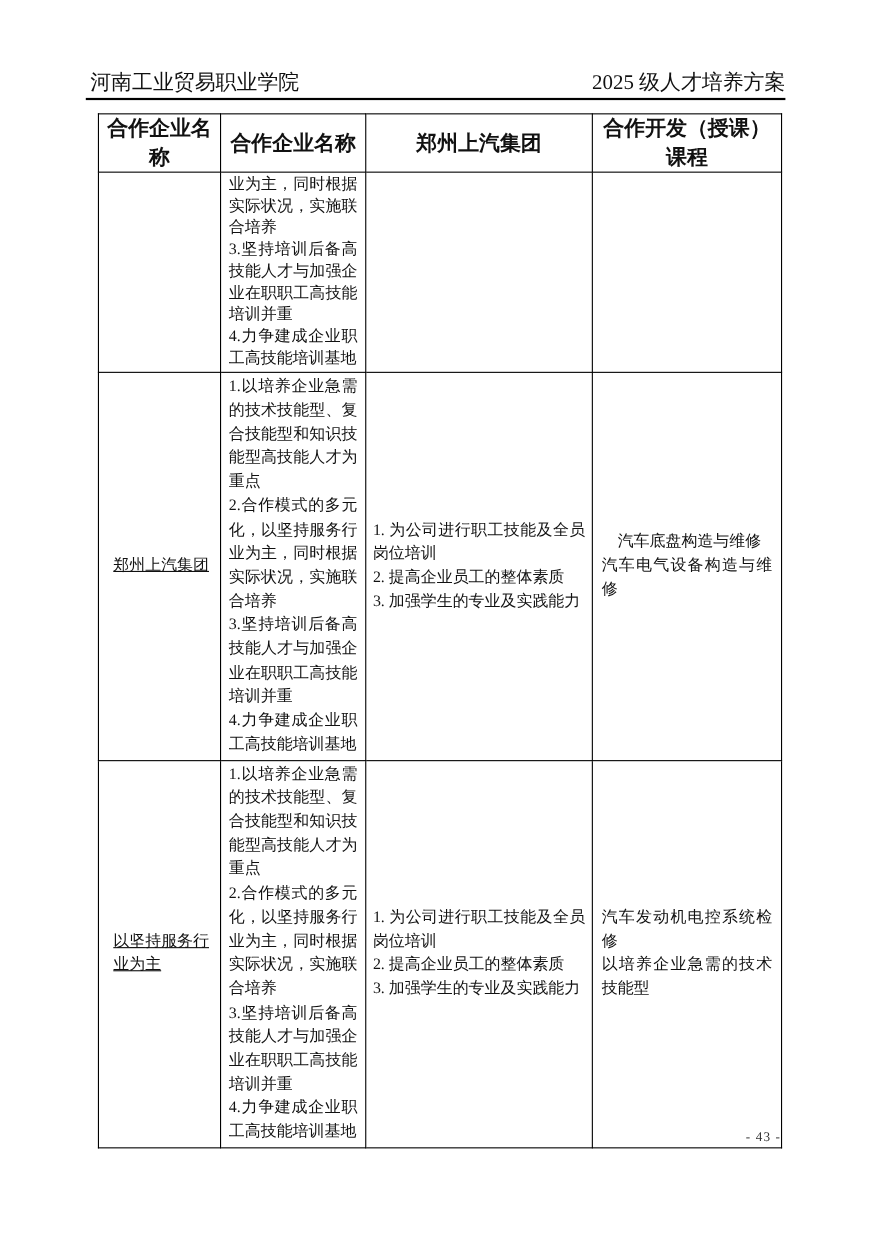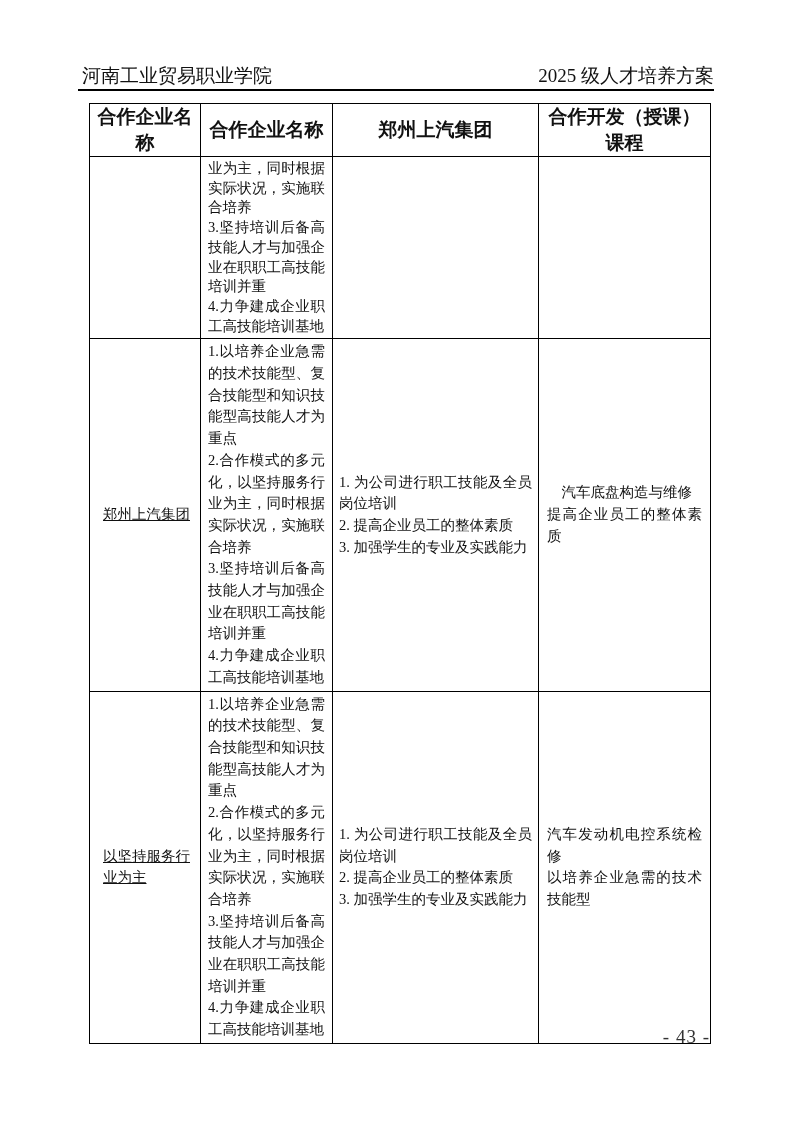--- a/index.html
+++ b/index.html
@@ -71,21 +71,21 @@
   td.cell-courses {
     text-align: justify;
     white-space: pre-line;
     padding-left: 8px; padding-right: 8px;
   }
   td.cell-courses.indent-first { text-indent: 1em; }
   .page-footer {
     position: absolute;
     top: 1026px; left: 0; width: 710px;
     text-align: right;
-    font-size: 19px;
+    font-size: 12px;
     color: #333;
     letter-spacing: 1px;
   }
 </style>
 </head>
 <body>
 
 <div class="page-header">
   <span>河南工业贸易职业学院</span>
   <span>2025 级人才培养方案</span>
@@ -120,21 +120,21 @@
     <tr class="row-saic">
       <td class="cell-company">郑州上汽集团</td>
       <td class="cell-goals">1.以培养企业急需的技术技能型、复合技能型和知识技能型高技能人才为重点
 2.合作模式的多元化，以坚持服务行业为主，同时根据实际状况，实施联合培养
 3.坚持培训后备高技能人才与加强企业在职职工高技能培训并重
 4.力争建成企业职工高技能培训基地</td>
       <td class="cell-tasks">1. 为公司进行职工技能及全员岗位培训
 2. 提高企业员工的整体素质
 3. 加强学生的专业及实践能力</td>
       <td class="cell-courses indent-first">汽车底盘构造与维修
-提高企业员工的整体素质</td>
+汽车电气设备构造与维修</td>
     </tr>
     <tr class="row-haima">
       <td class="cell-company">以坚持服务行业为主</td>
       <td class="cell-goals">1.以培养企业急需的技术技能型、复合技能型和知识技能型高技能人才为重点
 2.合作模式的多元化，以坚持服务行业为主，同时根据实际状况，实施联合培养
 3.坚持培训后备高技能人才与加强企业在职职工高技能培训并重
 4.力争建成企业职工高技能培训基地</td>
       <td class="cell-tasks">1. 为公司进行职工技能及全员岗位培训
 2. 提高企业员工的整体素质
 3. 加强学生的专业及实践能力</td>

